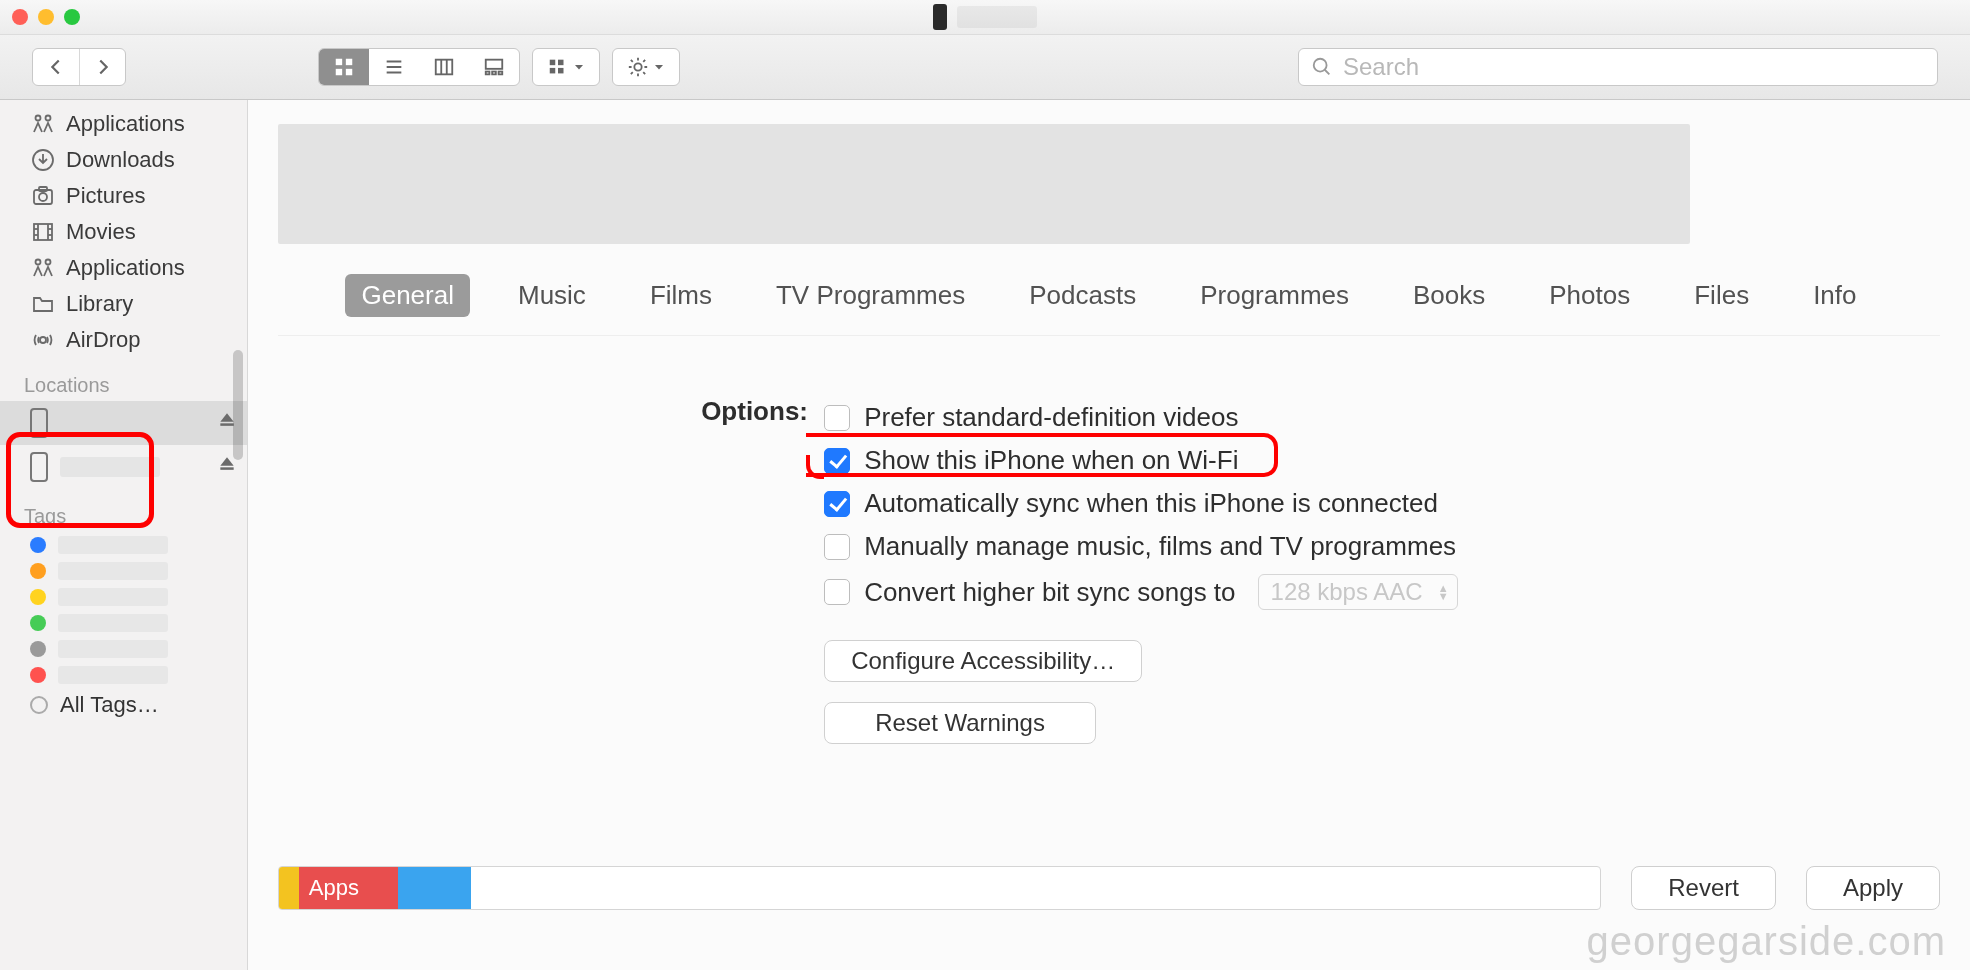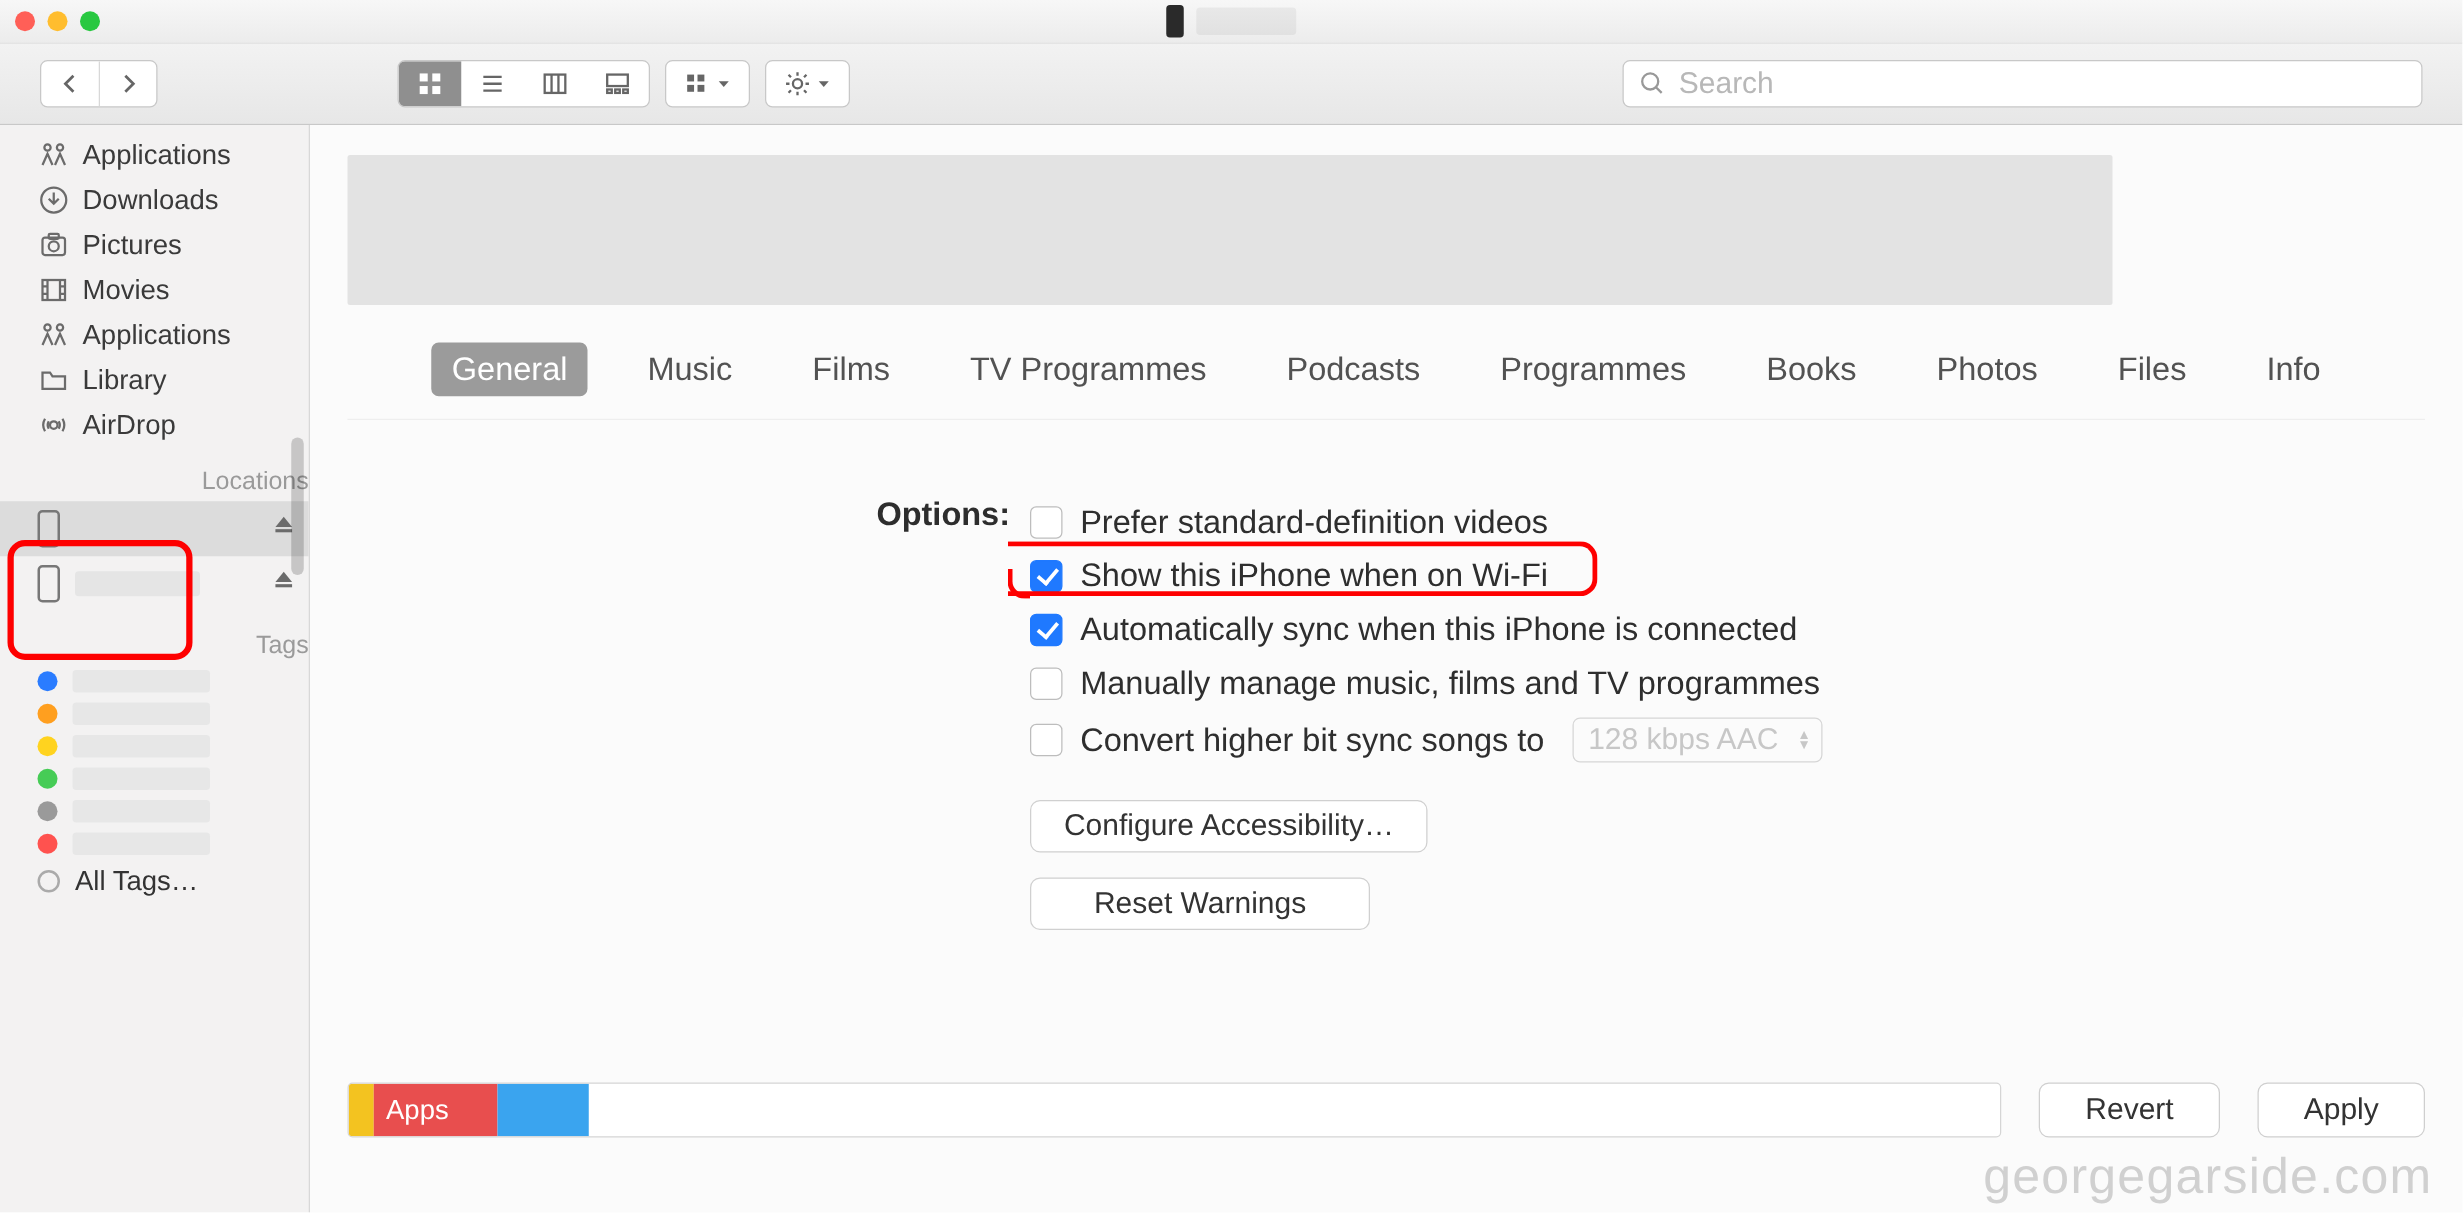--- a/index.html
+++ b/index.html
@@ -32,21 +32,21 @@
 
   
   .body { display: flex; height: calc(970px - 35px - 65px); }
   .sidebar { width: 248px; background: #f3f2f2; border-right: 1px solid #d8d8d8; padding-top: 6px; position: relative; overflow: hidden; }
   .content { flex: 1; position: relative; background: #fbfbfb; }
 
   
   .sbitem { display: flex; align-items: flex-end; gap: 10px; padding: 5px 10px 5px 30px; color: #3a3a3a; font-size: 22px; }
   .sbitem .icon { width: 26px; height: 26px; display: flex; align-items: center; justify-content: center; color: #6b6b6b; }
   .sbitem .icon svg { width: 24px; height: 24px; }
-  .sbheader { color: #9a9a9a; font-size: 20px; padding: 16px 0 4px 24px; text-align: right; }
+  .sbheader { color: #9a9a9a; font-size: 20px; padding: 16px 0 4px 24px; }
   .locrow { display: flex; align-items: center; justify-content: space-between; padding: 0 10px 0 30px; height: 44px; }
   .locrow.selected { background: #dcdcdc; }
   .dev-icon { width: 18px; height: 30px; border: 2px solid #777; border-radius: 4px; display: inline-block; }
   .dev-label-blank { width: 100px; height: 20px; background: #e5e5e5; border-radius: 3px; display: inline-block; }
   .eject svg { width: 20px; height: 20px; color: #6b6b6b; }
   .tagrow { display: flex; align-items: center; gap: 12px; padding: 4px 10px 4px 30px; }
   .tagdot { width: 16px; height: 16px; border-radius: 50%; }
   .tag-label-blank { width: 110px; height: 18px; background: #e7e7e7; border-radius: 3px; }
   .alltags-icon { width: 18px; height: 18px; border-radius: 50%; border: 2px solid #aaa; display: inline-block; }
 

